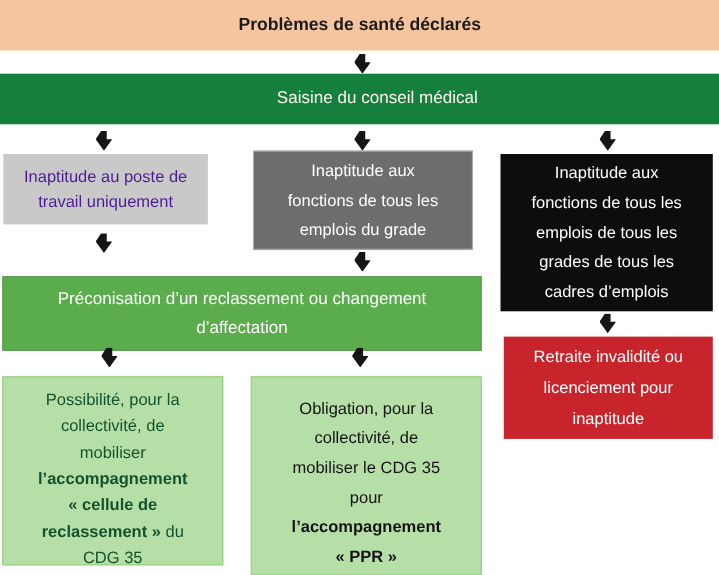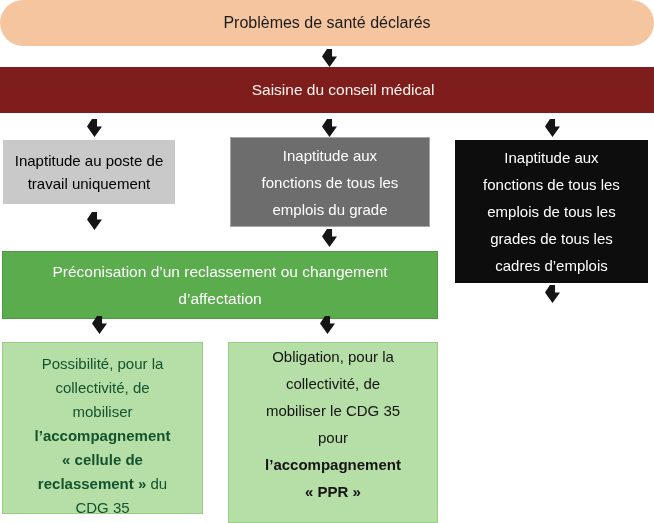--- a/index.html
+++ b/index.html
@@ -11,52 +11,52 @@
   .node, .banner {
     position:absolute; box-sizing:border-box;
     display:flex; align-items:center; justify-content:center;
     text-align:center; white-space:pre-line;
   }
   .arrow {
     position:absolute; width:15px; height:18px; background:#151515;
     clip-path: polygon(33% 0, 67% 0, 67% 42%, 100% 42%, 50% 100%, 0 42%);
   }
 
-  #banner-health  { left:0;   top:0;    width:654px; height:46px; color:#1b1b1b; font-size:16px; font-weight:400;border-radius:23px; }
+  #banner-health  { left:0;   top:0;    width:654px; height:46px; color:#1b1b1b; font-size:16px; font-weight:700; }
   #banner-council { left:0;   top:67px; width:654px; height:46px; color:#fef6ee; font-size:15.5px; }
 
-  #box-post   { left:3px;   top:140px; width:172px; height:64px;  color:#000000; font-size:15px; line-height:23px; }
+  #box-post   { left:3px;   top:140px; width:186px; height:64px;  color:#4c1d95; font-size:15px; line-height:23px; }
   #box-grade  { left:230px; top:137px; width:200px; height:90px;  color:#ffffff; font-size:15px; line-height:27px; border:1px solid #a6a6a6; }
   #box-all    { left:455px; top:140px; width:193px; height:143px; color:#ffffff; font-size:15px; line-height:27px; }
 
   #banner-reco { left:2px;  top:251px; width:436px; height:68px;  color:#ffffff; font-size:15.5px; line-height:27px; border:1px solid rgba(0,0,0,0.12); }
 
   #box-retire { left:458px; top:306px; width:190px; height:93px;  color:#ffffff; font-size:15px; line-height:28px; }
 
   #box-possibility {
     left:2px; top:342px; width:201px; height:172px;
     color:#14532d; font-size:15px; line-height:24px;
     border:1px solid #98cf86; align-items:flex-start; padding-top:9px;
   }
   #box-obligation {
     left:228px; top:342px; width:210px; height:181px;
     color:#141414; font-size:15px; line-height:27px;
-    border:1px solid #98cf86; align-items:flex-start; padding-top:0;
+    border:1px solid #98cf86; align-items:flex-start; padding-top:15px;
   }
 </style>
 </head>
 <body>
 
 <div class="stage">
 
   <div class="banner" id="banner-health" style="background-color: rgb(245, 197, 160);">Problèmes de santé déclarés</div>
 
   <div class="arrow" style="left:322px; top:49px;"></div>
 
-  <div class="banner" id="banner-council" style="background-color: #7f1d1d; padding-left: 32px;">Saisine du conseil médical</div>
+  <div class="banner" id="banner-council" style="background-color: #15803d; padding-left: 32px;">Saisine du conseil médical</div>
 
   <div class="arrow" style="left:87px;  top:119px;"></div>
   <div class="arrow" style="left:322px; top:119px;"></div>
   <div class="arrow" style="left:545px; top:119px;"></div>
 
   <div class="node" id="box-post" style="background-color: rgb(201, 201, 201);">Inaptitude au poste de
 travail uniquement</div>
 
   <div class="node" id="box-grade" style="background-color: rgb(110, 109, 109);">Inaptitude aux
 fonctions de tous les
@@ -69,20 +69,23 @@
 cadres d’emplois</div>
 
   <div class="arrow" style="left:87px;  top:212px;"></div>
   <div class="arrow" style="left:322px; top:229px;"></div>
 
   <div class="banner" id="banner-reco" style="background-color: rgb(91, 172, 76);">Préconisation d’un reclassement ou changement
 d’affectation</div>
 
   <div class="arrow" style="left:545px; top:285px;"></div>
 
+  <div class="node" id="box-retire" style="background-color: rgb(200, 36, 43);">Retraite invalidité ou
+licenciement pour
+inaptitude</div>
 
   <div class="arrow" style="left:92px;  top:316px;"></div>
   <div class="arrow" style="left:320px; top:316px;"></div>
 
   <div class="node" id="box-possibility" style="background-color: rgb(182, 222, 167);"><span><span>Possibilité, pour la
 collectivité, de
 mobiliser
 </span><span style="font-weight: 700;">l’accompagnement
 « cellule de
 reclassement »</span><span> du

